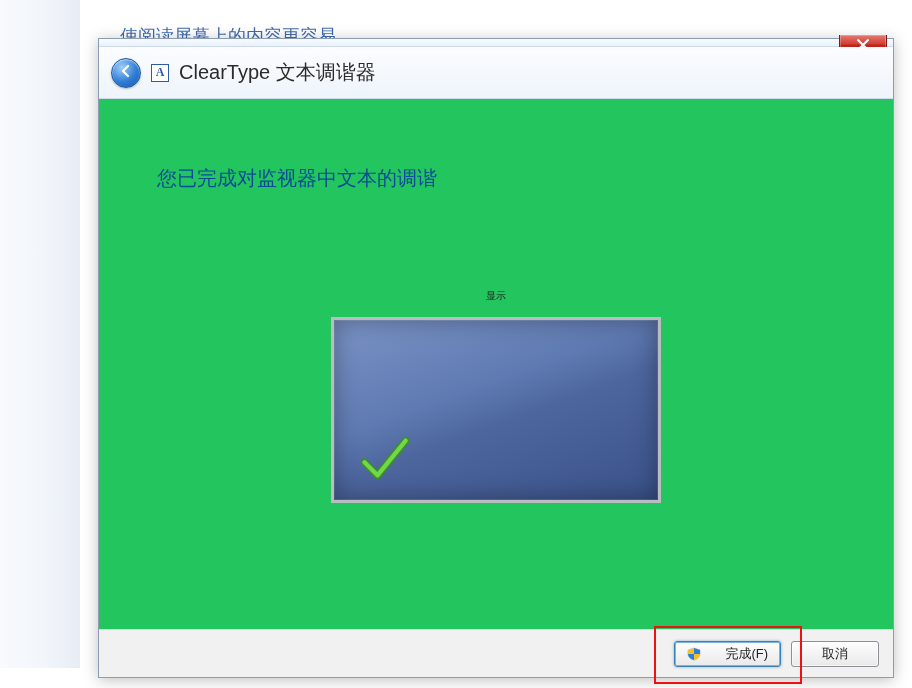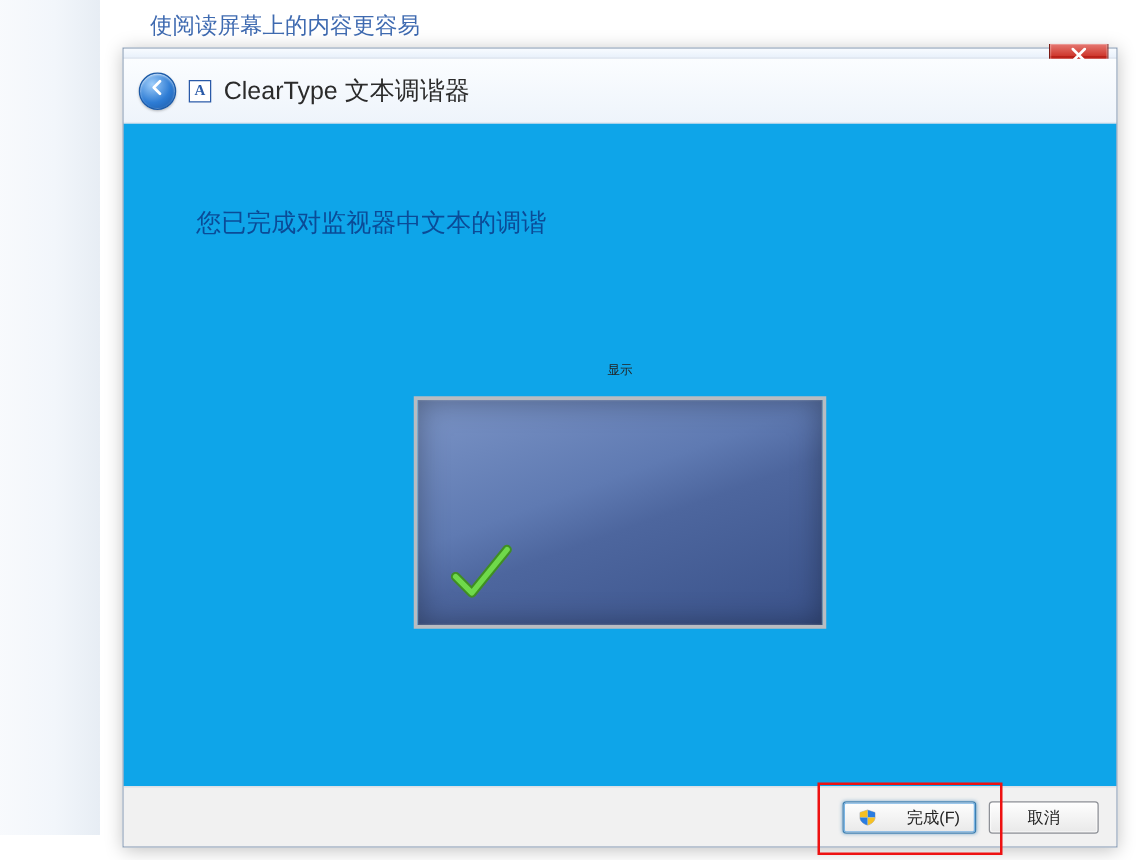--- a/index.html
+++ b/index.html
@@ -14,21 +14,21 @@
   .bg-sidebar {
     position: absolute; left: 0; top: 0; width: 120px; height: 688px;
     background: linear-gradient(to right, #fdfdfe, #f2f6fb 70%, #e7edf4);
   }
   .bg-sidebar div { color: #0b4b8c; font-size: 14px; padding: 4px 0 4px 0; text-align: left; }
   .bg-sidebar .stack { position: absolute; left: 0; top: 150px; }
   .bg-content {
     position: absolute; left: 120px; top: 0; right: 0; height: 688px; background: #fff;
   }
   .bg-content .blur-title {
-    position: absolute; left: 40px; top: 28px; color: #2a5aa8; font-size: 18px;
+    position: absolute; left: 40px; top: 44px; color: #2a5aa8; font-size: 18px;
     filter: blur(0.5px); opacity: .9;
   }
   .bg-content .blur-line {
     position: absolute; left: 40px; top: 60px; color: #6a6f7a; font-size: 12px;
     filter: blur(1.6px); opacity: .6; letter-spacing: .5px;
   }
 
   
   .dialog {
     position: absolute; left: 98px; top: 38px; width: 796px; height: 640px;
@@ -67,21 +67,21 @@
     cursor: default;
   }
   .back-btn svg { width: 16px; height: 16px; }
   .app-icon {
     width: 18px; height: 18px; border: 1px solid #2a5aa8; background: #fff;
     display: flex; align-items: center; justify-content: center;
     color: #2a5aa8; font-weight: bold; font-size: 12px; font-family: "Times New Roman", serif;
   }
   .dialog-title { color: #2b2b2b; font-size: 20px; }
 
-  .content { position: absolute; left: 0; top: 60px; right: 0; bottom: 48px; background: #0ea5e9; }
+  .content { position: absolute; left: 0; top: 60px; right: 0; bottom: 48px; background: #22c55e; }
   .heading {
     position: absolute; left: 58px; top: 66px; color: #0b4b97; font-size: 20px;
   }
   .display-label {
     position: absolute; left: 50%; transform: translateX(-50%); top: 190px;
     color: #222; font-size: 10px;
   }
   .monitor {
     position: absolute; left: 50%; top: 218px; transform: translateX(-50%);
     width: 330px; height: 186px;

